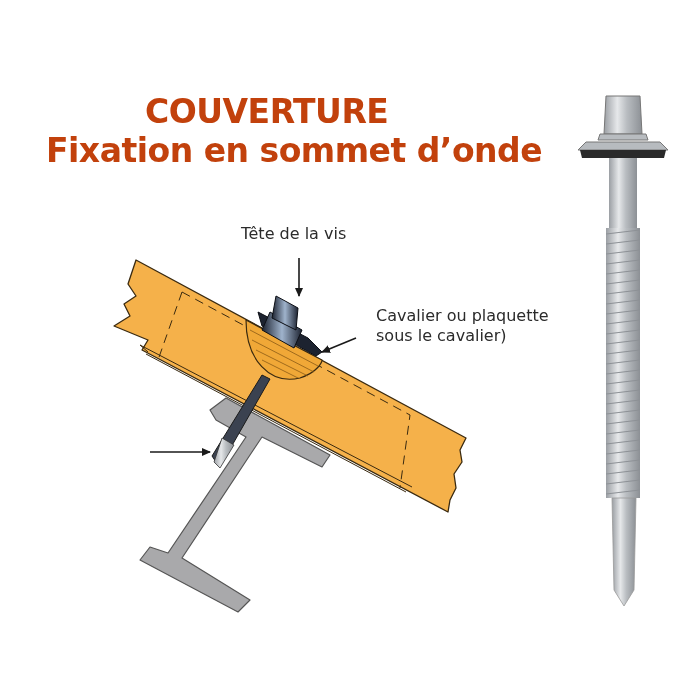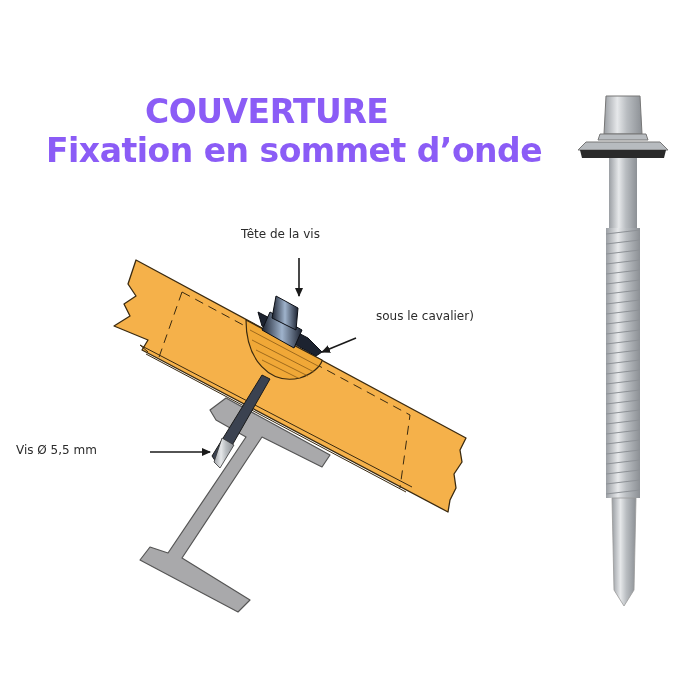--- a/index.html
+++ b/index.html
@@ -1,23 +1,23 @@
 <!DOCTYPE html>
 <html><head>
   <meta charset="utf-8">
   <style>
     html, body { margin: 0; padding: 0; background: #ffffff; }
     body { width: 700px; height: 700px; position: relative; overflow: hidden; font-family: "DejaVu Sans", sans-serif; }
     .title {
-      position: absolute; left: 0; width: 700px; color: #8b5cf6; font-weight: bold;
+      position: absolute; left: 0; width: 700px; color: #c2410c; font-weight: bold;
       font-family: "DejaVu Sans", sans-serif; letter-spacing: -0.5px;
     }
     .title-1 { top: 92px; left: 145px; width: auto; font-size: 33px; }
     .title-2 { top: 131px; left: 46px; width: auto; font-size: 33px; }
-    .label { position: absolute; color: #2b2b2b; font-family: "DejaVu Sans", sans-serif; font-size: 12px; line-height: 20px; }
+    .label { position: absolute; color: #2b2b2b; font-family: "DejaVu Sans", sans-serif; font-size: 16px; line-height: 20px; }
     .lbl-head { left: 241px; top: 224px; }
     .lbl-cav { left: 376px; top: 306px; }
     .lbl-vis { left: 16px; top: 440px; text-align: center; }
     svg.diagram { position: absolute; left: 0; top: 0; }
   </style>
 </head>
 <body>
 
 <div class="title title-1">COUVERTURE</div>
 <div class="title title-2">Fixation en sommet d’onde</div>
@@ -113,17 +113,17 @@
           <line x1="606" y1="484" x2="640" y2="480"></line>
         <line x1="606" y1="494" x2="640" y2="490"></line>
       </g>
     </g>
     <path d="M612,498 L636,498 L634,590 L624,606 L614,590 Z" fill="url(#steel)" stroke="#999" stroke-width="0.8"></path>
   </g>
 </svg>
 
 <div class="label lbl-head">Tête de la vis</div>
 <div class="label lbl-cav">
+  <div>Cavalier ou plaquette</div>
   <div>sous le cavalier)</div>
 </div>
 <div class="label lbl-vis">
-  <div>Vis Ø 5,5 mm</div>
 </div>
 
 </body></html>

